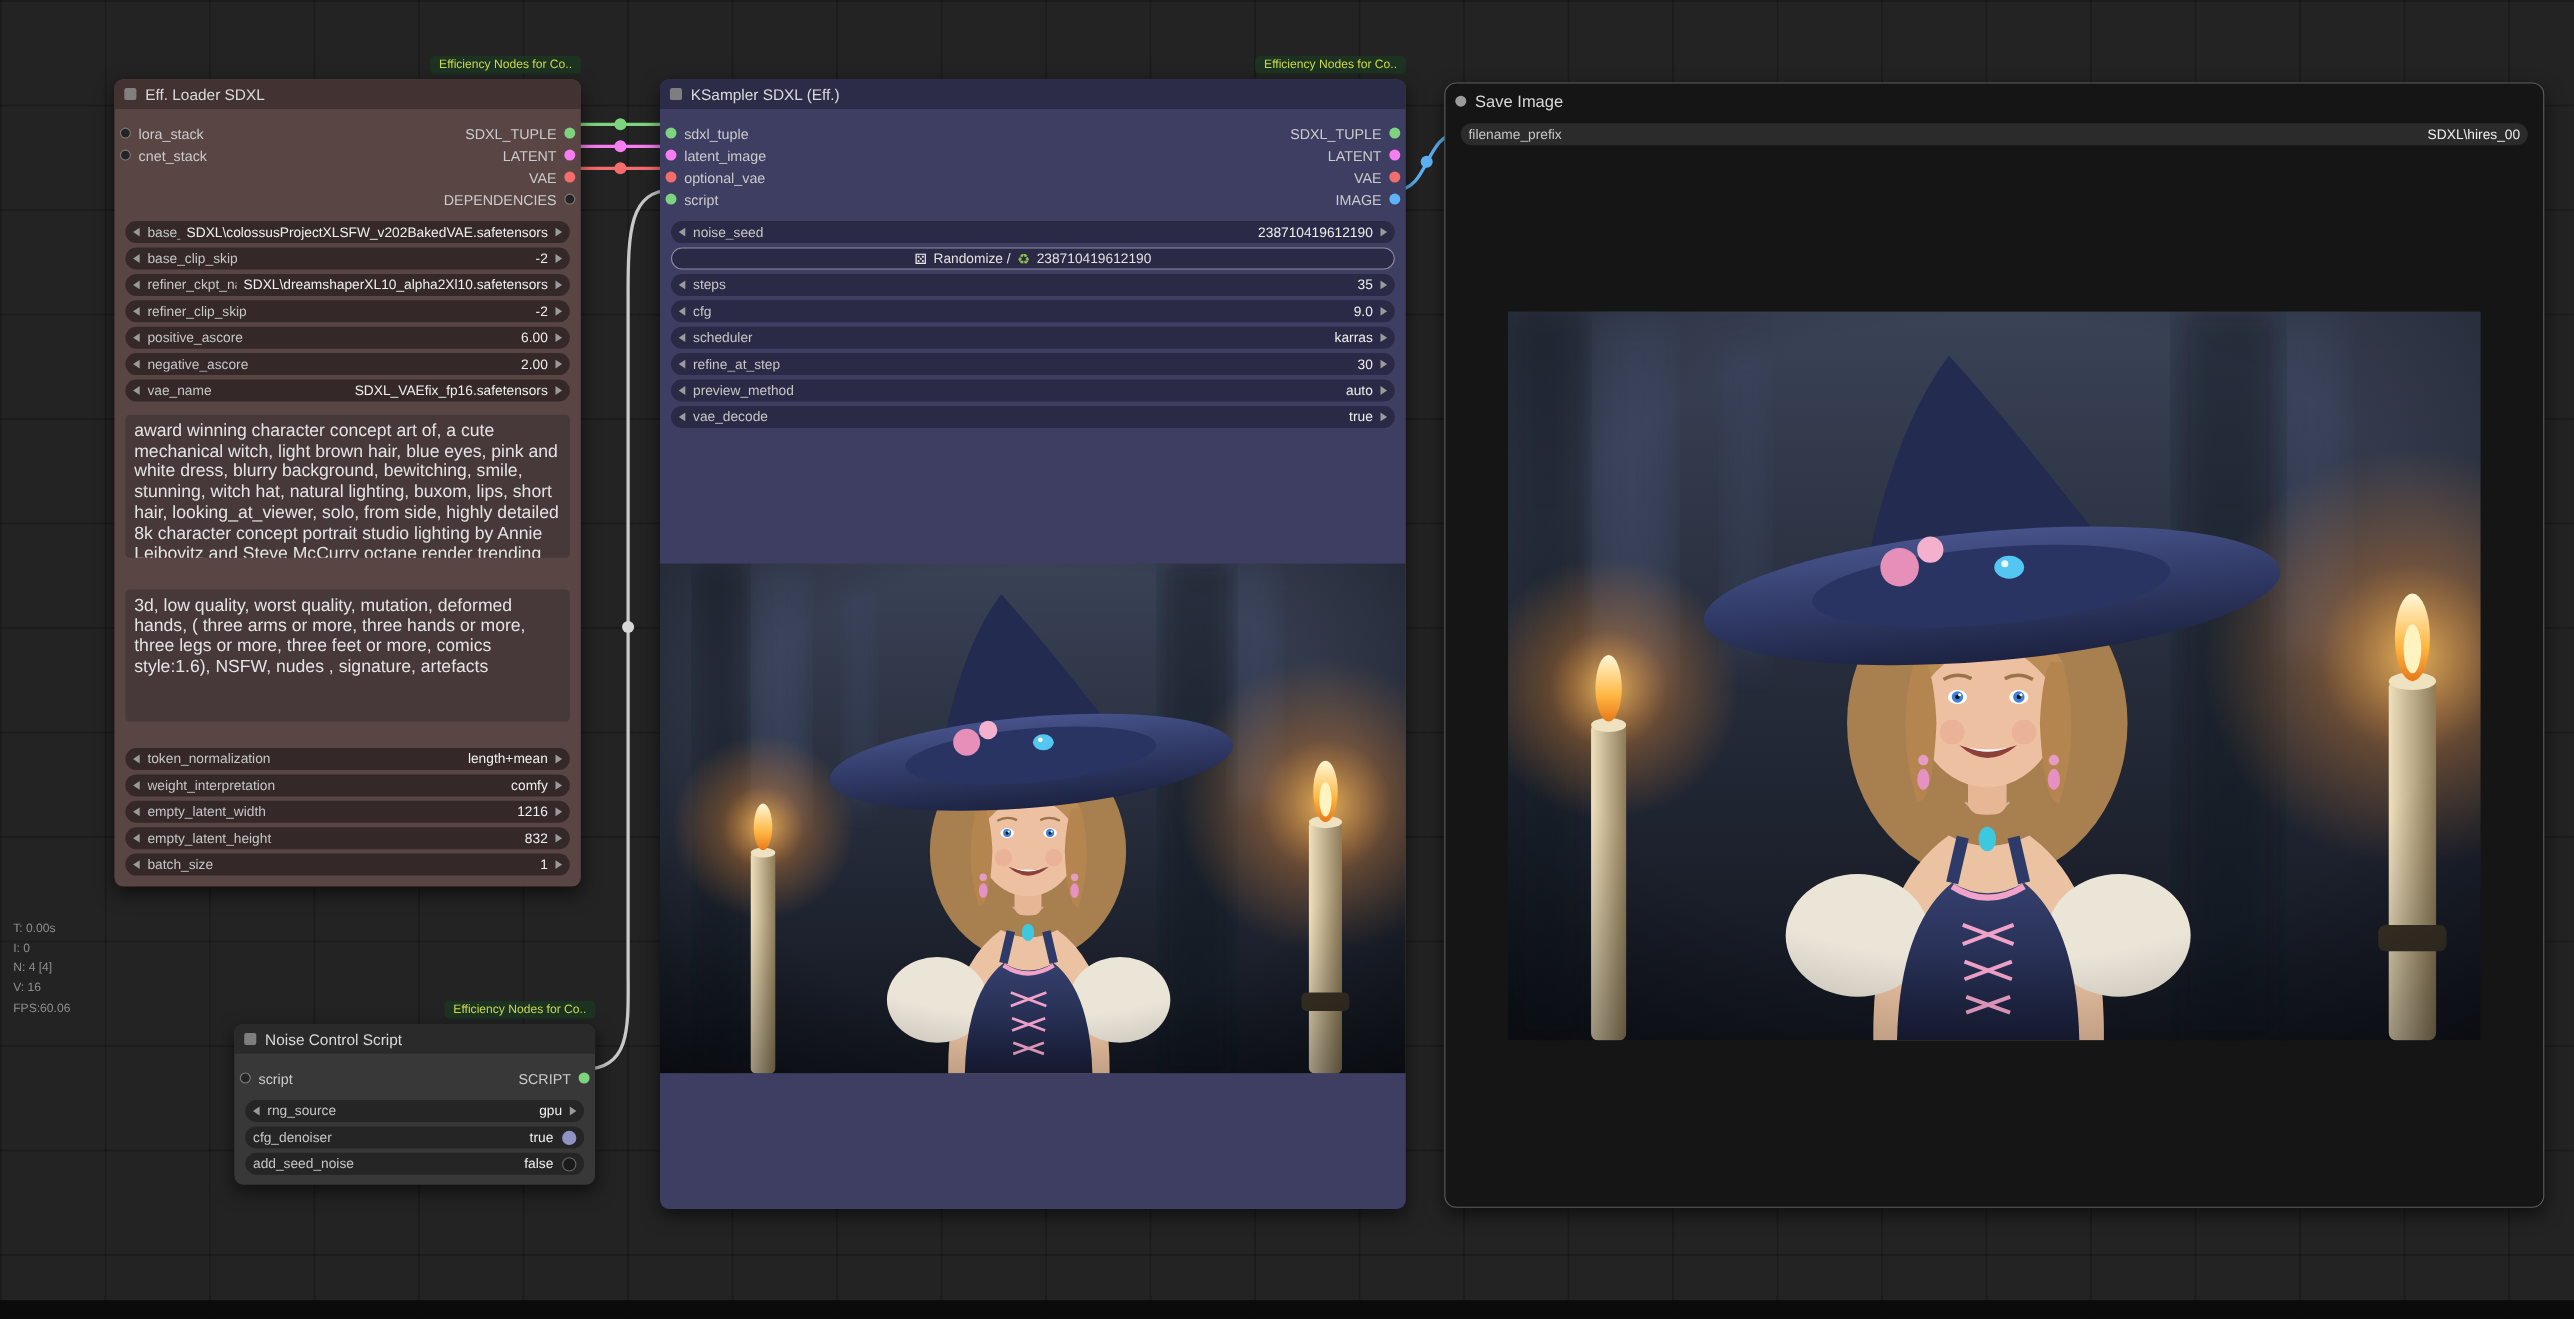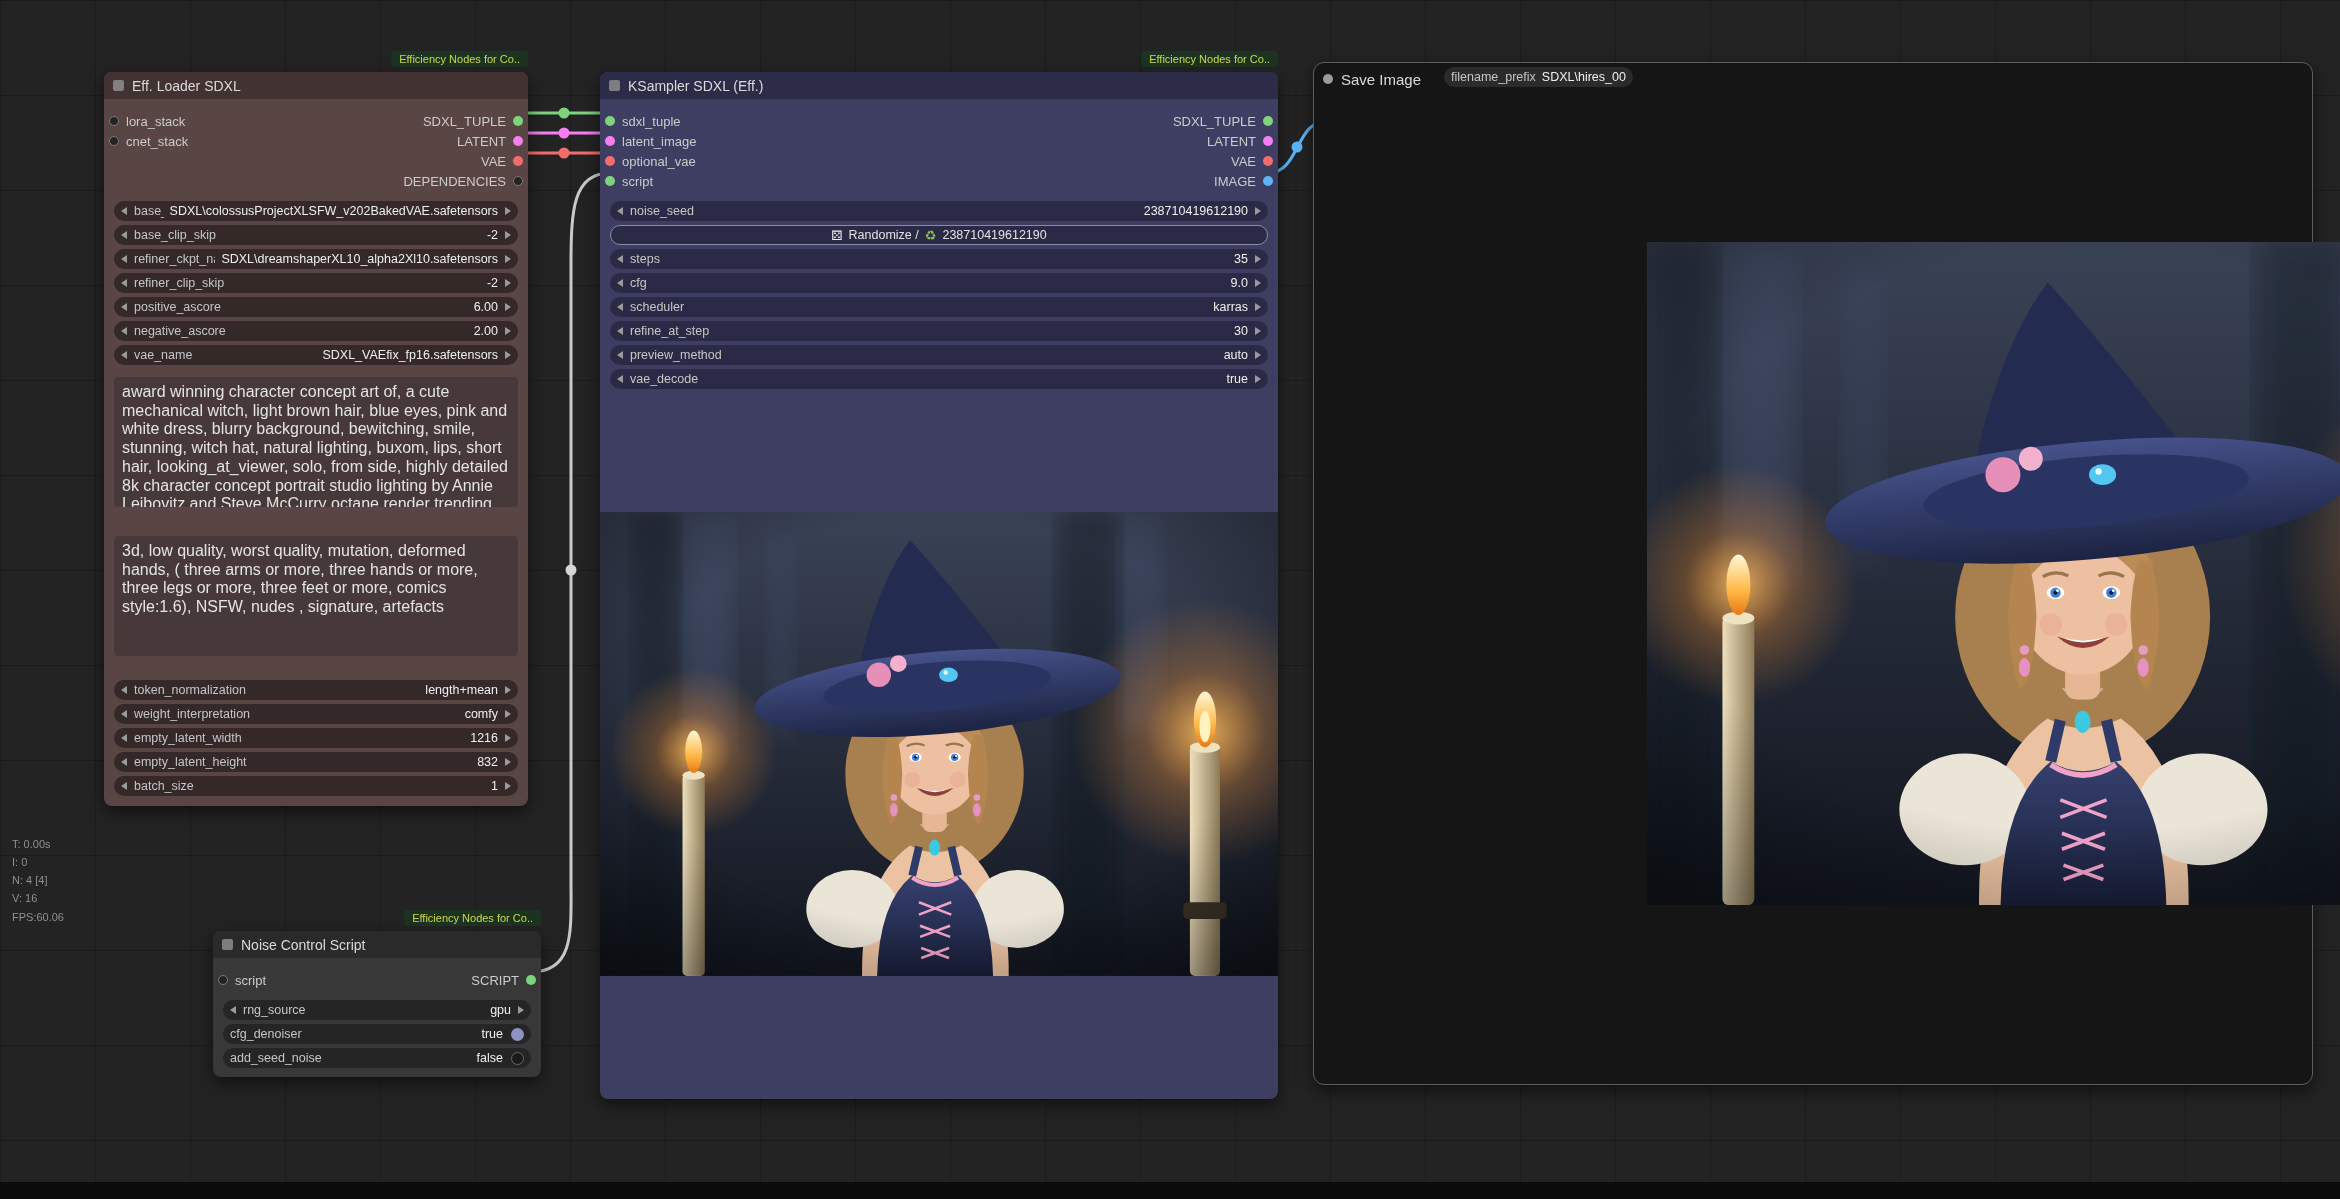--- a/index.html
+++ b/index.html
@@ -60,21 +60,21 @@
 
   
   .node-noise{left:213px;top:931px;width:328px;background:#383838;padding-bottom:9px}
   .node-noise .nheader{background:#2a2a2a}
   .node-noise .pill{background:#252525}
   .tdot{width:13px;height:13px;border-radius:50%;margin-left:8px;flex:0 0 auto}
   .tdot.on{background:#8e93c4}
   .tdot.off{background:#1a1a1a;border:1px solid #666}
 
   
-  .node-save{left:1313px;top:62px;width:1000px;height:1023px;background:#151515;border:1px solid #5e5e5e;border-radius:11px;display:flex;flex-direction:row}
+  .node-save{left:1313px;top:75px;width:1000px;height:1023px;background:#151515;border:1px solid #5e5e5e;border-radius:11px;display:flex;flex-direction:column}
   .node-save .nheader{height:32px;background:transparent;font-size:15px;border-radius:11px 11px 0 0}
   .node-save .prow{padding:0 8px;margin-top:2px}
   .node-save .pill{background:#2b2b2b;margin:4px 14px 0}
   .node-save .preview{width:884px;aspect-ratio:4/3}
 
   .badge{position:absolute;transform:translateX(-100%);background:#1d3321;color:#ccd94b;font-size:11px;font-weight:normal;padding:2px 8px;border-radius:4px;white-space:nowrap;z-index:2}
   .stats{position:absolute;left:12px;top:835px;font-size:11px;color:#8f8f8f;line-height:1.65;z-index:1}
   .bottombar{position:absolute;left:0;bottom:0;width:100%;height:17px;background:#0b0b0b;z-index:3}
 </style>
 </head>

